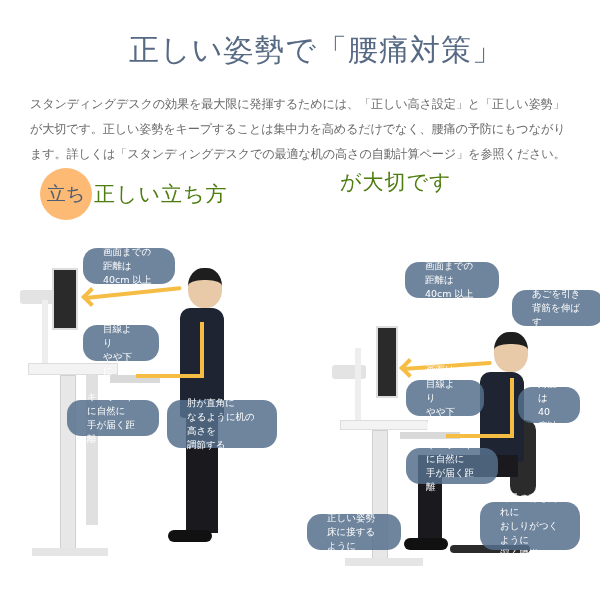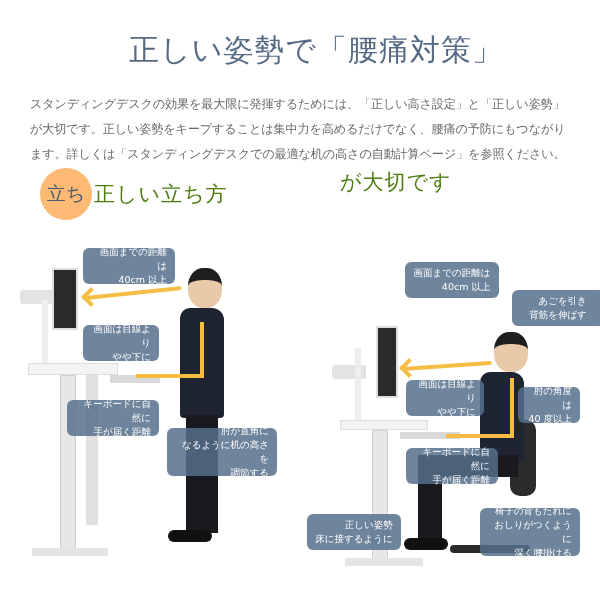--- a/index.html
+++ b/index.html
@@ -19,22 +19,22 @@
   .badge {
     width: 52px; height: 52px; border-radius: 50%; background: #fdba74;
     display: flex; align-items: center; justify-content: center;
     font-size: 19px; color: #4d5e73;
   }
   .section-title { margin-left: 2px; font-size: 21px; color: #4d7c0f; letter-spacing: 1px; font-family: Liberation Mono, monospace; }
 
   .scene { position: absolute; }
   .callout {
     position: absolute; background: rgba(86,112,140,0.85); color: #ffffff;
-    border-radius: 6px; font-size: 9.5px; line-height: 14px; text-align: right;
-    display: flex; align-items: center; justify-content: center; padding: 3px 8px;
+    border-radius: 14px; font-size: 9.5px; line-height: 14px; text-align: left;
+    display: flex; align-items: center; justify-content: center; padding: 3px 20px;
   }
   
   .shape { position: absolute; }
   .arrow-line { position: absolute; height: 4px; background: #f6bd45; transform-origin: left center; border-radius: 2px; }
   .arrow-head {
     position: absolute; width: 14px; height: 14px; border-left: 4px solid #f6bd45; border-bottom: 4px solid #f6bd45;
     transform: rotate(45deg);
   }
   .ybar { position: absolute; background: #f6bd45; }
 </style>
@@ -75,21 +75,21 @@
   <div class="arrow-head" style="left:84px;top:60px;"></div>
   <div class="ybar" style="left:200px;top:92px;width:4px;height:56px;"></div>
   <div class="ybar" style="left:136px;top:144px;width:68px;height:4px;"></div>
 
   <div class="callout" style="left:83px;top:18px;width:92px;height:36px;white-space:pre-line;">画面までの距離は
 40cm 以上</div>
   <div class="callout" style="left:83px;top:95px;width:76px;height:36px;white-space:pre-line;">画面は目線より
 やや下に</div>
   <div class="callout" style="left:67px;top:170px;width:92px;height:36px;white-space:pre-line;">キーボードに自然に
 手が届く距離</div>
-  <div class="callout" style="left:167px;top:170px;width:110px;height:48px;white-space:pre-line;margin-top:28px;">肘が直角に
+  <div class="callout" style="left:167px;top:170px;width:110px;height:48px;white-space:pre-line;">肘が直角に
 なるように机の高さを
 調節する</div>
 </div>
 
 <div class="scene" style="left:300px;top:240px;width:300px;height:350px;">
 
   <div class="shape" style="left:32px;top:125px;width:34px;height:14px;background:#e3e3e3;border-radius:3px;"></div>
   <div class="shape" style="left:55px;top:108px;width:6px;height:75px;background:#eeeeee;"></div>
   <div class="shape" style="left:76px;top:86px;width:22px;height:72px;background:#2a2a2a;border:2px solid #dddddd;"></div>
 
@@ -117,16 +117,16 @@
   <div class="callout" style="left:212px;top:50px;width:92px;height:36px;white-space:pre-line;">あごを引き
 背筋を伸ばす</div>
   <div class="callout" style="left:106px;top:140px;width:78px;height:36px;white-space:pre-line;">画面は目線より
 やや下に</div>
   <div class="callout" style="left:218px;top:147px;width:62px;height:36px;white-space:pre-line;">肘の角度は
 40 度以上</div>
   <div class="callout" style="left:106px;top:208px;width:92px;height:36px;white-space:pre-line;">キーボードに自然に
 手が届く距離</div>
   <div class="callout" style="left:7px;top:274px;width:94px;height:36px;white-space:pre-line;">正しい姿勢
 床に接するように</div>
-  <div class="callout" style="left:180px;top:268px;width:100px;height:48px;white-space:pre-line;">椅子の背もたれに
+  <div class="callout" style="left:180px;top:262px;width:100px;height:48px;white-space:pre-line;">椅子の背もたれに
 おしりがつくように
 深く腰掛ける</div>
 </div>
 
 </body></html>

